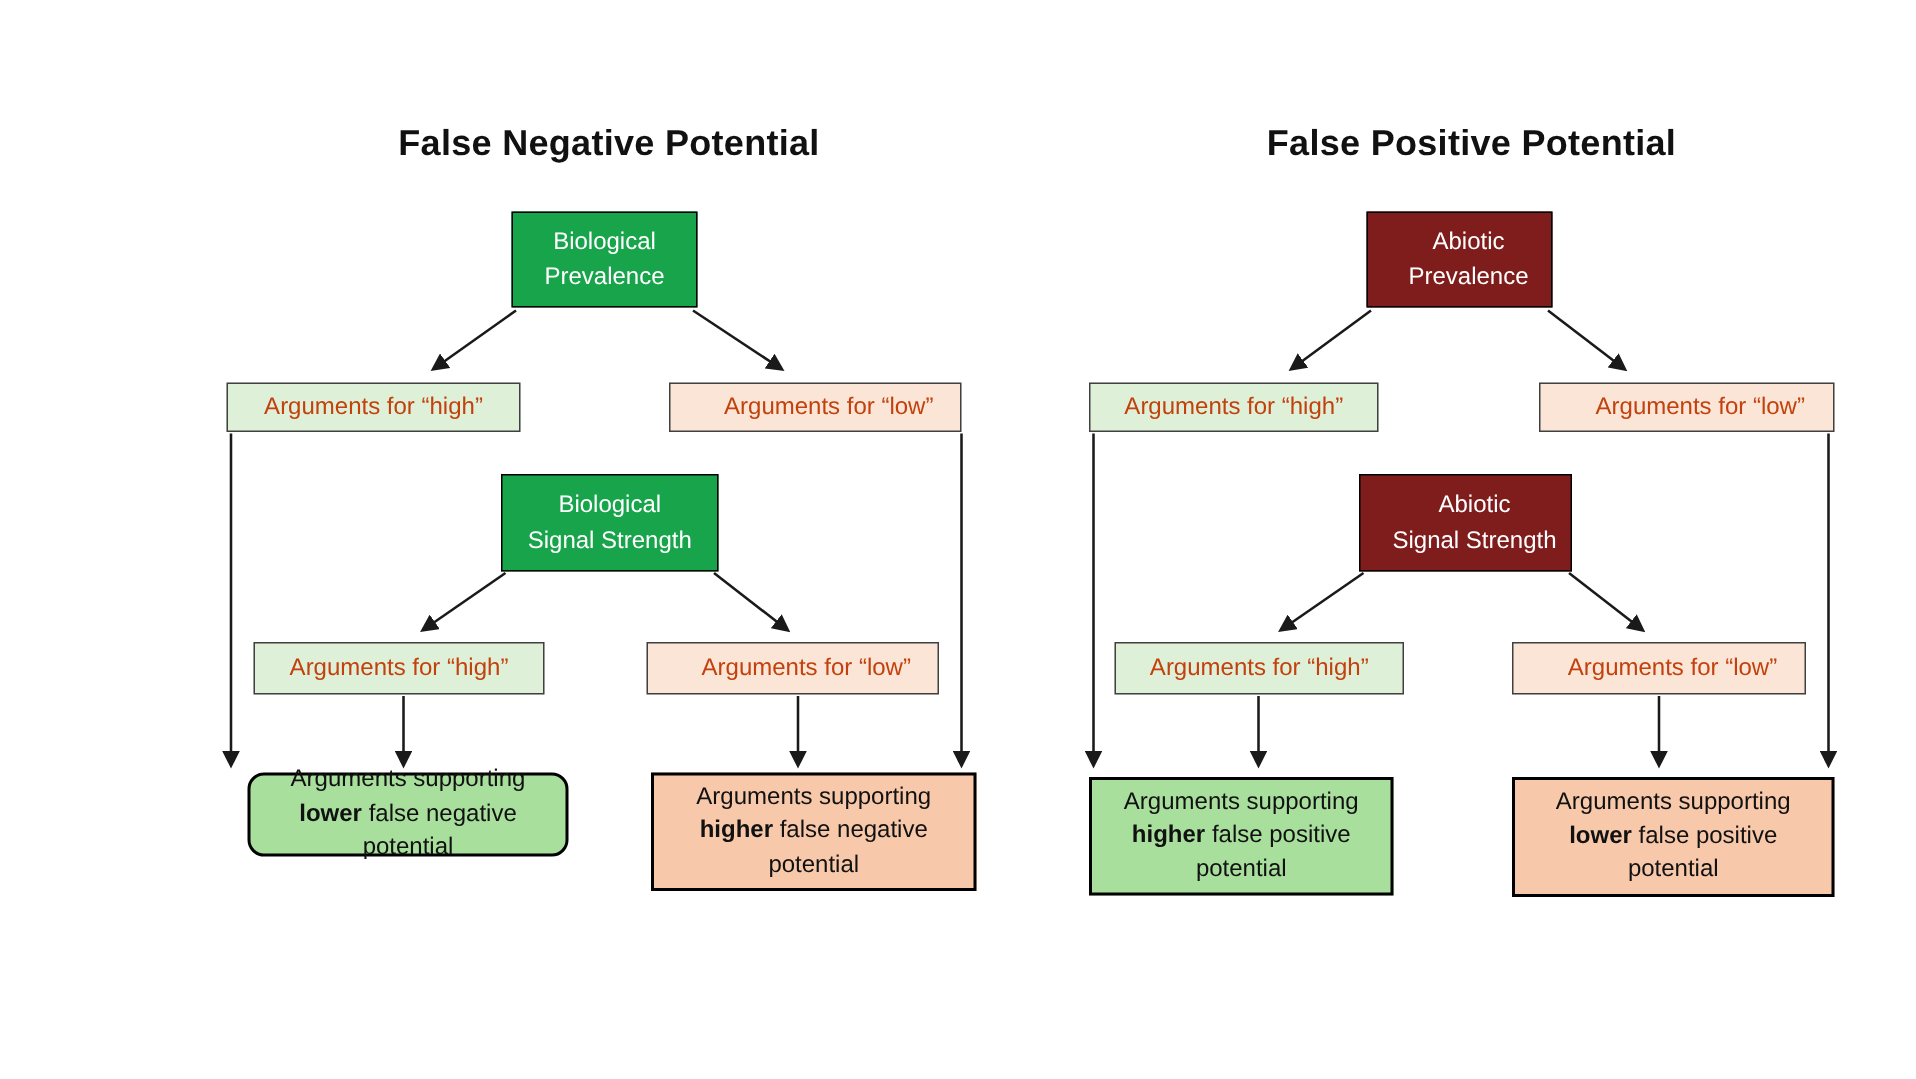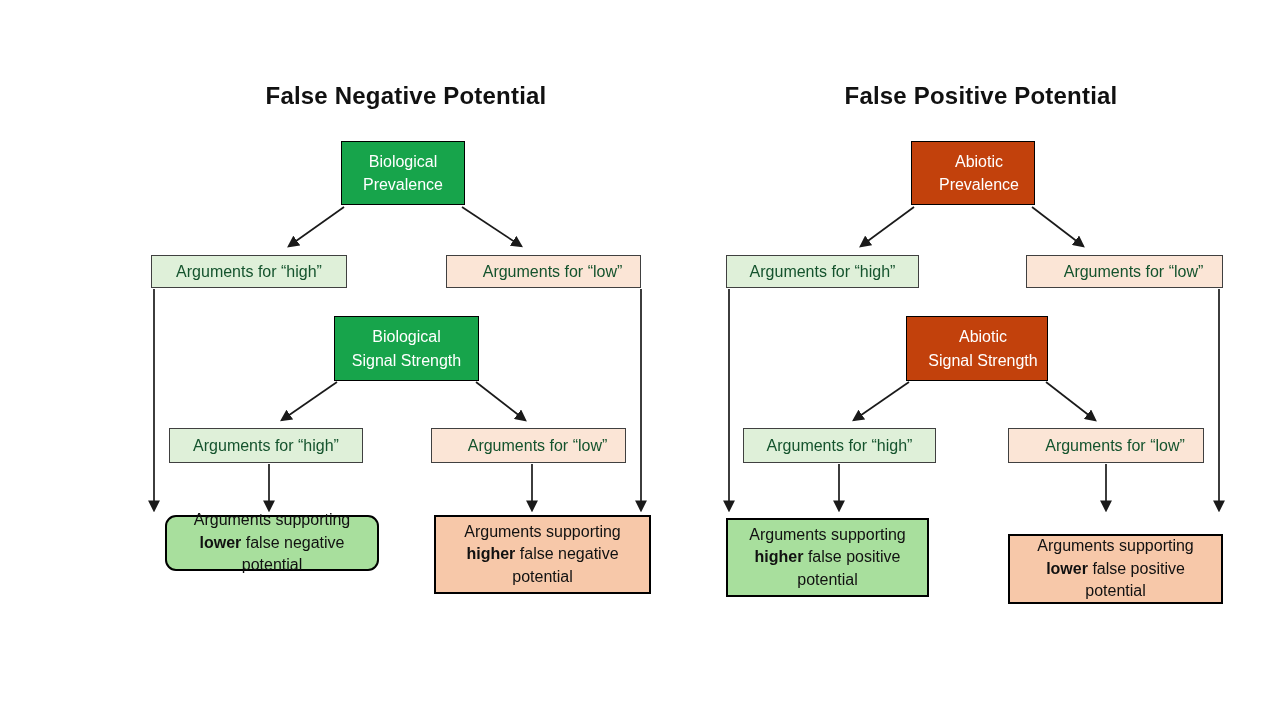--- a/index.html
+++ b/index.html
@@ -33,29 +33,29 @@
     align-items: center;
     justify-content: center;
     text-align: center;
     color: #ffffff;
     font-size: 16px;
     font-weight: 400;
     line-height: 1.45;
     border: 1.5px solid #000000;
   }
   .header-box.green { background: #17a44b; }
-  .header-box.red   { background: #c2410c; padding-left: 12px; }
+  .header-box.red   { background: #7f1d1d; padding-left: 12px; }
 
   .arg-box {
     display: flex;
     align-items: center;
     justify-content: center;
     text-align: center;
     font-size: 16px;
-    color: #14532d;
+    color: #c2410c;
     border: 1px solid #404040;
     line-height: 1.2;
   }
   .arg-box.light-green { background: #dff0d9; }
   .arg-box.light-peach { background: #fbe5d6; padding-left: 18px; }
 
   .outcome-box {
     display: flex;
     align-items: center;
     justify-content: center;
@@ -178,21 +178,21 @@
     <div class="abs arg-box light-peach" style="left:960px; top:428px; width:196px; height:35px;">Arguments for “low”</div>
 
     <div class="abs outcome-box mid-green" style="left:678px; top:518px; width:203px; height:79px;">
       <span>
         <span>Arguments supporting</span>
         <b>higher</b>
         <span>false positive potential</span>
       </span>
     </div>
 
-    <div class="abs outcome-box mid-salmon" style="left:960px; top:534px; width:215px; height:70px;">
+    <div class="abs outcome-box mid-salmon" style="left:960px; top:518px; width:215px; height:80px;">
       <span>
         <span>Arguments supporting</span>
         <b>lower</b>
         <span>false positive potential</span>
       </span>
     </div>
   </div>
 
 </div>
 

